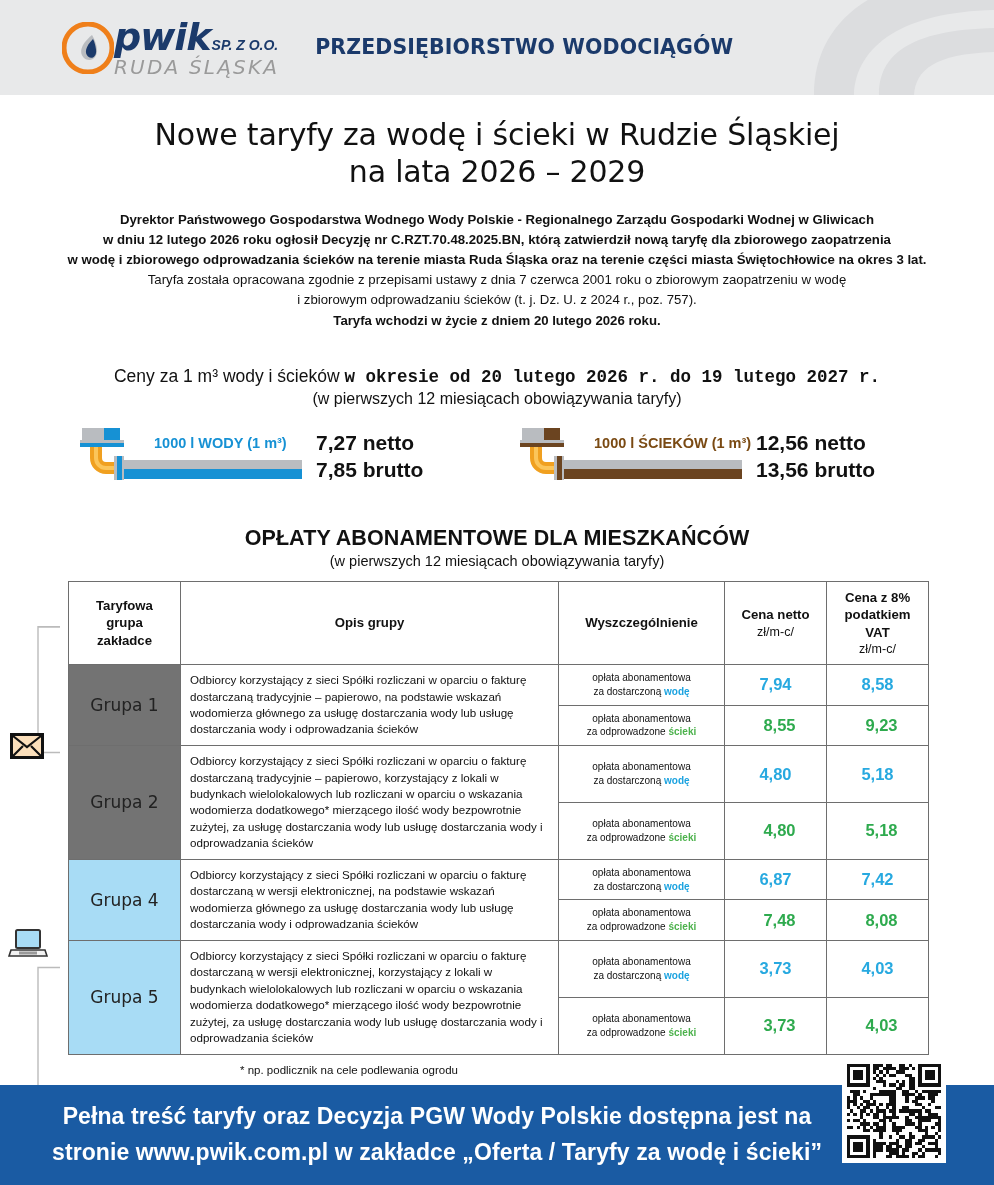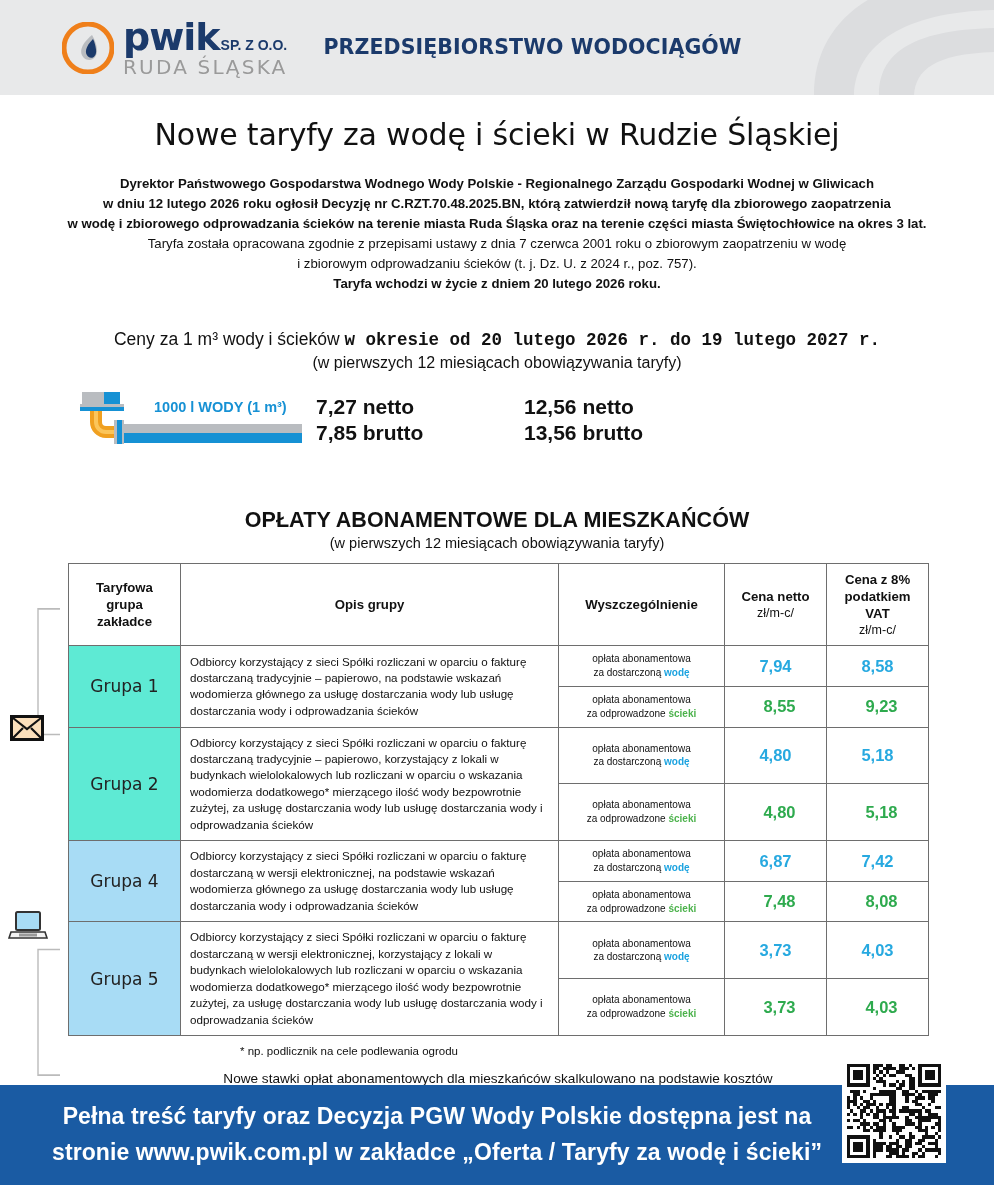--- a/index.html
+++ b/index.html
@@ -30,21 +30,21 @@
     pointer-events: none;
   }
   .logo-block {
     display: flex;
     align-items: center;
     margin-left: 62px;
     position: relative;
     z-index: 2;
   }
   .logo-mark { width: 52px; height: 52px; flex: 0 0 52px; }
-  .logo-text { margin-left: 9px; line-height: 1; }
+  .logo-text { line-height: 1; font-style: italic; }
   .logo-row1 { display: flex; align-items: baseline; }
   .logo-pwik {
     font-size: 38px;
     font-weight: bold;
     color: #1b3a6b;
     letter-spacing: -1px;
     font-family: "DejaVu Sans", sans-serif;
   }
   .logo-sp {
     font-size: 14px;
@@ -138,21 +138,21 @@
     color: #111;
     padding-top: 6px;
     white-space: nowrap;
   }
 
   
   .table-heading {
     text-align: center;
     font-size: 21.5px;
     font-weight: bold;
-    margin-top: 60px;
+    margin-top: 42px;
     color: #111;
     letter-spacing: 0.1px;
   }
   .table-subheading {
     text-align: center;
     font-size: 14.5px;
     margin-top: 2px;
     color: #111;
   }
 
@@ -188,21 +188,21 @@
   th.col-gross { width: 102px; }
   th .small { font-weight: normal; font-size: 12.5px; display: block; }
   th .nm { font-weight: bold; }
 
   td.grp {
     text-align: center;
     font-size: 17px;
     color: #222;
     font-family: "DejaVu Sans", sans-serif;
   }
-  td.grp.orange { background: #5eead4; }
+  td.grp.orange { background: #737373; }
   td.grp.blue   { background: #a8dcf5; }
 
   td.desc {
     font-size: 11.6px;
     line-height: 1.42;
     padding: 7px 9px;
     color: #111;
   }
   td.spec {
     font-size: 10px;
@@ -298,20 +298,21 @@
     </div>
   </div>
 
   <div class="company-name">
     <div>PRZEDSIĘBIORSTWO WODOCIĄGÓW</div>
   </div>
 </div>
 
 <div class="main-title">
   <div>Nowe taryfy za wodę i ścieki w Rudzie Śląskiej</div>
+  <div>na lata 2026 – 2029</div>
 </div>
 
 <div class="intro">
   <div class="b">Dyrektor Państwowego Gospodarstwa Wodnego Wody Polskie - Regionalnego Zarządu Gospodarki Wodnej w Gliwicach</div>
   <div class="b">w dniu 12 lutego 2026 roku ogłosił Decyzję nr C.RZT.70.48.2025.BN, którą zatwierdził nową taryfę dla zbiorowego zaopatrzenia</div>
   <div class="b">w wodę i zbiorowego odprowadzania ścieków na terenie miasta Ruda Śląska oraz na terenie części miasta Świętochłowice na okres 3 lat.</div>
   <div>Taryfa została opracowana zgodnie z przepisami ustawy z dnia 7 czerwca 2001 roku o zbiorowym zaopatrzeniu w wodę</div>
   <div>i zbiorowym odprowadzaniu ścieków (t. j. Dz. U. z 2024 r., poz. 757).</div>
   <div class="b">Taryfa wchodzi w życie z dniem 20 lutego 2026 roku.</div>
 </div>
@@ -339,20 +340,35 @@
       </svg>
       <div class="pipe-label water">1000 l WODY (1 m³)</div>
     </div>
     <div class="price-values">
       <div>7,27 netto</div>
       <div>7,85 brutto</div>
     </div>
   </div>
 
   <div class="price-item">
+    <div class="pipe-wrap">
+      <svg width="232" height="60" viewBox="0 0 232 60">
+        <rect x="10" y="4" width="22" height="12" fill="#b9bcc0"></rect>
+        <rect x="32" y="4" width="16" height="12" fill="#6b4420"></rect>
+        <rect x="8" y="16" width="44" height="7" fill="#b9bcc0"></rect>
+        <rect x="8" y="19" width="44" height="4" fill="#6b4420"></rect>
+        <path d="M18 23 L18 34 A16 16 0 0 0 34 50 L46 50 L46 38 L34 38 A4 4 0 0 1 30 34 L30 23 Z" fill="#f0a020"></path>
+        <path d="M22 23 L22 34 A12 12 0 0 0 34 46 L46 46 L46 42 L34 42 A8 8 0 0 1 26 34 L26 23 Z" fill="#fbc55a"></path>
+        <rect x="42" y="32" width="10" height="24" fill="#b9bcc0"></rect>
+        <rect x="45" y="32" width="5" height="24" fill="#6b4420"></rect>
+        <rect x="52" y="36" width="178" height="9" fill="#b9bcc0"></rect>
+        <rect x="52" y="45" width="178" height="10" fill="#6b4420"></rect>
+      </svg>
+      <div class="pipe-label sewage">1000 l ŚCIEKÓW (1 m³)</div>
+    </div>
     <div class="price-values">
       <div>12,56 netto</div>
       <div>13,56 brutto</div>
     </div>
   </div>
 
 </div>
 
 <div class="table-heading">OPŁATY ABONAMENTOWE DLA MIESZKAŃCÓW</div>
 <div class="table-subheading">(w pierwszych 12 miesiącach obowiązywania taryfy)</div>

